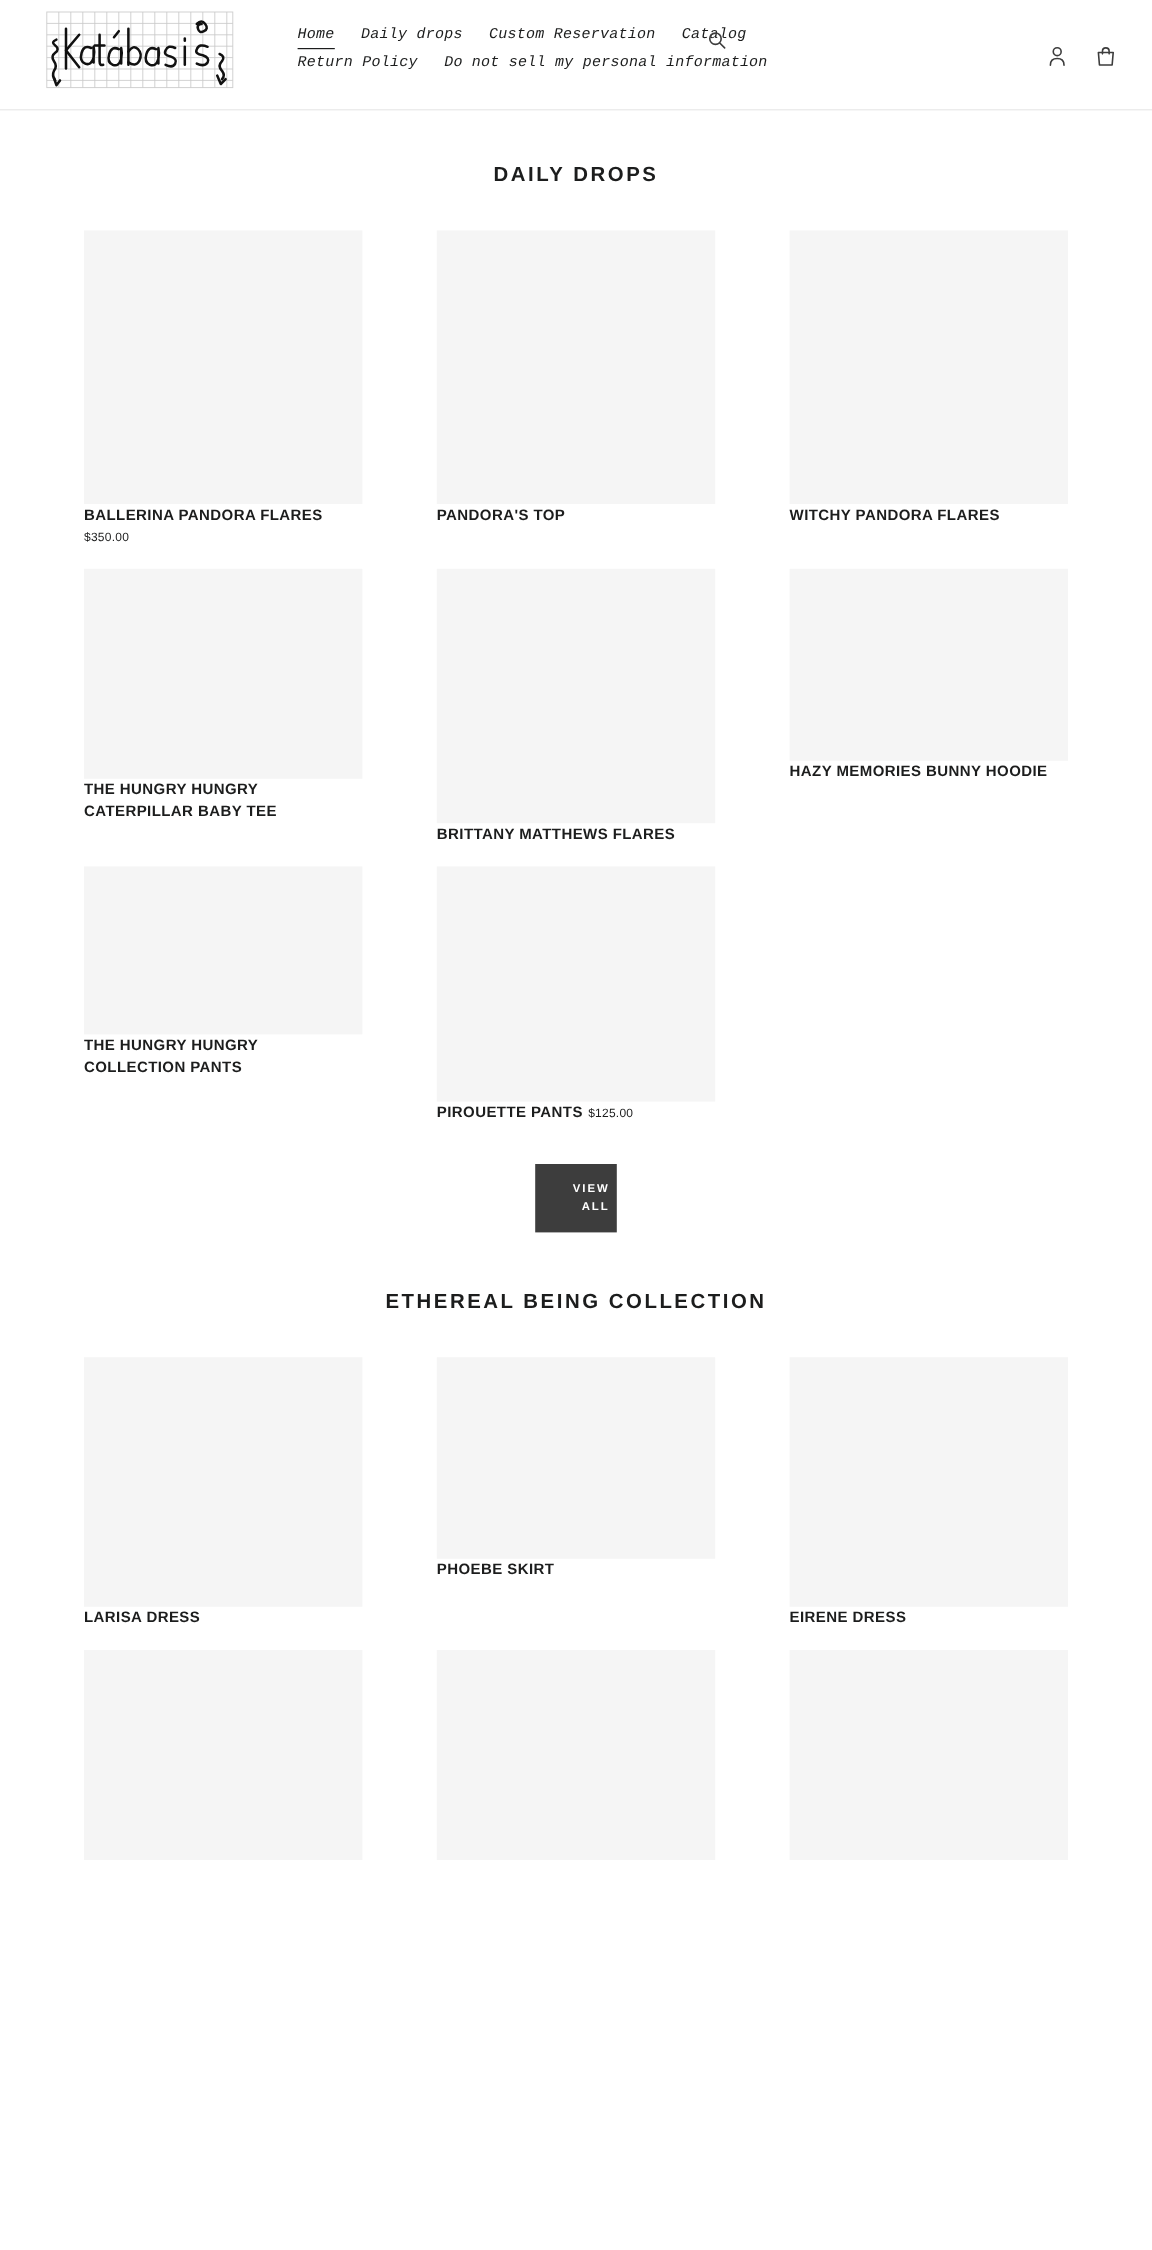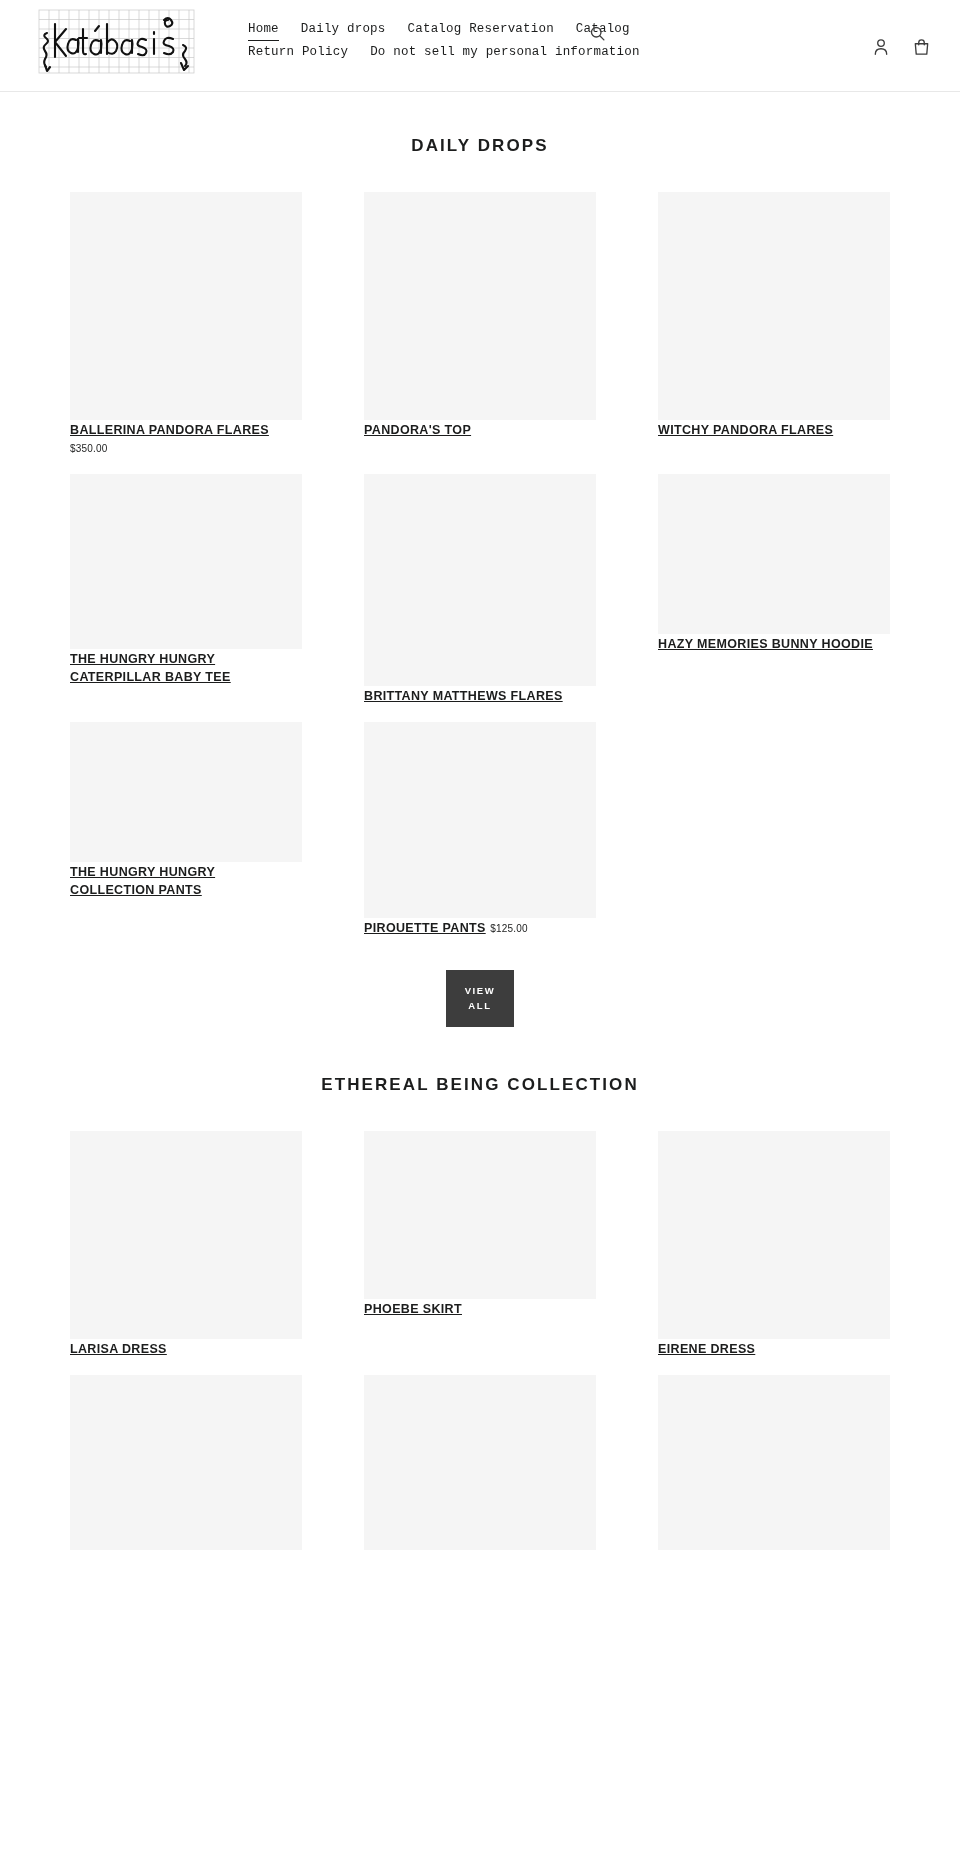--- a/index.html
+++ b/index.html
@@ -25,20 +25,21 @@
     width: 167px; height: 69px;
     display: block;
   }
   .logo-svg { display: block; width: 167px; height: 69px; }
 
   .nav-center {
     position: absolute;
     left: 248px; top: 20px;
     width: 420px;
     text-align: left;
+    font-style: italic;
   }
   .nav-row {
     display: flex;
     flex-wrap: wrap;
     align-items: baseline;
     line-height: 19px;
   }
   .nav-row.row1 { justify-content: flex-start; }
   .nav-row.row2 { justify-content: flex-start; margin-top: 2px; }
   .nav-link {
@@ -116,21 +117,20 @@
     display: block;
   }
   .p-title {
     font-size: 12.5px;
     font-weight: 700;
     letter-spacing: 0.35px;
     line-height: 14.5px;
     margin-top: 12px;
     color: #1c1d1d;
     text-transform: none;
-    text-decoration: underline;
   }
   .p-price {
     font-size: 10px;
     font-weight: 400;
     letter-spacing: 0.2px;
     margin-top: 4px;
     color: #1c1d1d;
   }
 
   
@@ -144,21 +144,21 @@
   .viewall-btn {
     background: #3d3d3d;
     color: #ffffff;
     border: none;
     width: 68px;
     padding: 13px 6px 14px;
     font-size: 9.5px;
     font-weight: 700;
     letter-spacing: 1.6px;
     line-height: 15px;
-    text-align: center;
+    text-align: right;
     cursor: pointer;
     font-family: "Liberation Sans", sans-serif;
   }
   .viewall-btn .l2 { display: block; }
 </style>
 </head>
 <body>
 
 <header class="site-header">
 
@@ -221,21 +221,21 @@
         <path d="M150 38 q5 2 2 6 q-4 4 0 8 q3 4 0 7"></path>
         <path d="M148 56 l3 7 l4 -4"></path>
       </g>
     </svg>
   </a>
 
   <nav class="nav-center">
     <div class="nav-row row1">
       <a class="nav-link active">Home</a>
       <a class="nav-link">Daily drops</a>
-      <a class="nav-link">Catalog Reservation</a>
+      <a class="nav-link">Custom Reservation</a>
       <a class="nav-link">Catalog</a>
     </div>
     <div class="nav-row row2">
       <a class="nav-link">Return Policy</a>
       <a class="nav-link">Do not sell my personal information</a>
     </div>
   </nav>
 
   <button class="search-btn">
     <svg width="17" height="17" viewBox="0 0 20 20" fill="none" stroke="#3d3d3d" stroke-width="1.6">

